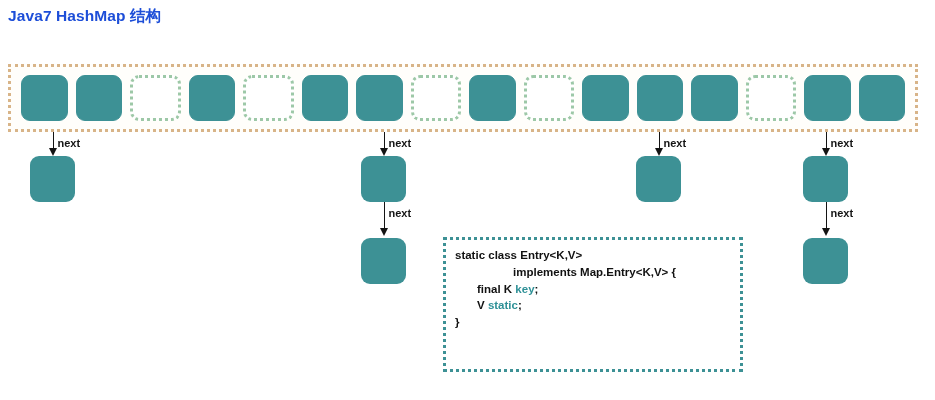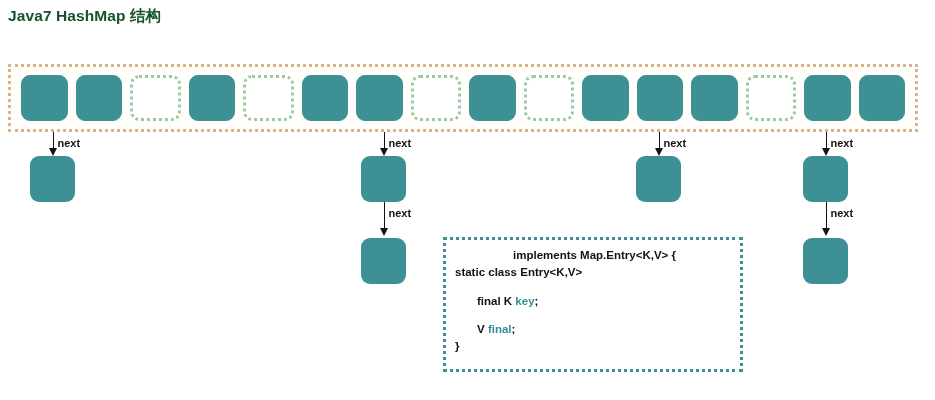--- a/index.html
+++ b/index.html
@@ -7,21 +7,21 @@
     width:935px;height:400px;background:#ffffff;
     font-family:"Liberation Sans","DejaVu Sans",sans-serif;
     position:relative;overflow:hidden;
     -webkit-font-smoothing:antialiased;
   }
   #stage{position:absolute;inset:0;width:935px;height:400px;}
 
   
   #title{
     position:absolute;left:8px;top:6px;
-    font-size:15.5px;font-weight:bold;color:#14532d;
+    font-size:15.5px;font-weight:bold;color:#1d4ed8;
     letter-spacing:.1px;white-space:nowrap;
   }
 
   
   #array-container{
     position:absolute;left:8px;top:64px;width:910px;height:68px;
     border:3px dotted #d8b488;
     background:#fffefb;
     box-sizing:border-box;
   }
@@ -76,21 +76,21 @@
     background:#ffffff;
     box-sizing:border-box;
     padding:7px 8px 0 9px;
   }
   .code-line{
     font-family:"Liberation Sans","DejaVu Sans",sans-serif;
     font-size:11.5px;font-weight:bold;color:#111111;
     line-height:16.8px;white-space:pre;
   }
   .ind1{padding-left:58px;}
-  .ind2{padding-left:22px;margin-top:12px;}
+  .ind2{padding-left:22px;}
   .fld{color:#2f9197;}
 </style>
 </head>
 <body>
 
 <div id="stage">
 
   <div id="title">Java7 HashMap 结构</div>
 
   <div id="array-container">
@@ -155,20 +155,20 @@
         <div class="arrow gap">
           <div class="shaft"></div>
           <div class="head"></div>
           <div class="lbl">next</div>
         </div>
         <div class="node"></div>
       </div>
     </div>
 
   <div id="code-box">
+      <div class="code-line"><span>static class Entry&lt;K,V&gt;</span></div>
       <div class="code-line ind1"><span>implements Map.Entry&lt;K,V&gt; {</span></div>
-      <div class="code-line"><span>static class Entry&lt;K,V&gt;</span></div>
       <div class="code-line ind2"><span>final K </span><span class="fld">key</span><span>;</span></div>
-      <div class="code-line ind2"><span>V </span><span class="fld">final</span><span>;</span></div>
+      <div class="code-line ind2"><span>V </span><span class="fld">static</span><span>;</span></div>
       <div class="code-line"><span>}</span></div>
     </div>
 
 </div>
 
 </body></html>

